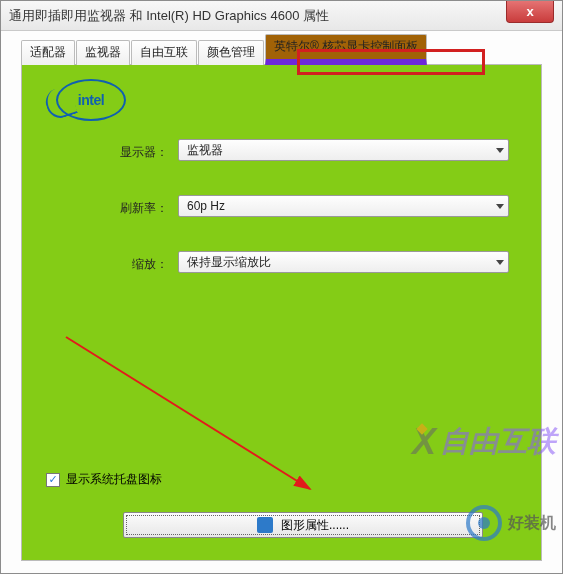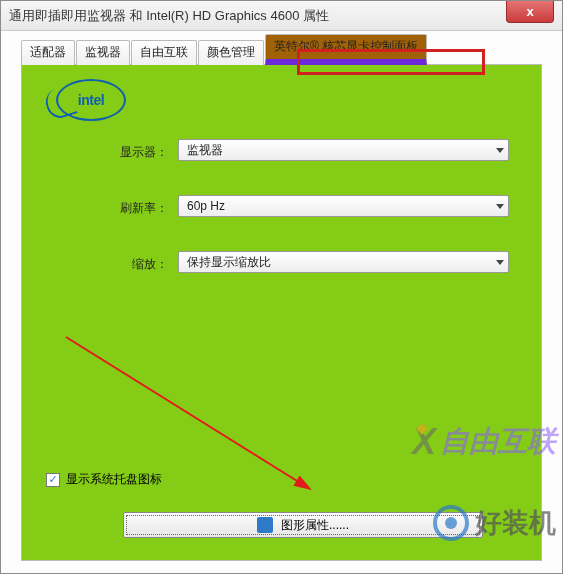--- a/index.html
+++ b/index.html
@@ -265,21 +265,21 @@
   .wm2-circ::after {
     content: "";
     position: absolute;
     width: 12px; height: 12px;
     background: #2d7ac9;
     border-radius: 50%;
     top: 50%; left: 50%;
     transform: translate(-50%, -50%);
   }
   .wm2-text {
-    font-size: 27px;
+    font-size: 16px;
     font-weight: bold;
     color: #555;
   }
 </style>
 </head>
 <body>
 
 <div class="window">
 
   <div class="titlebar">

